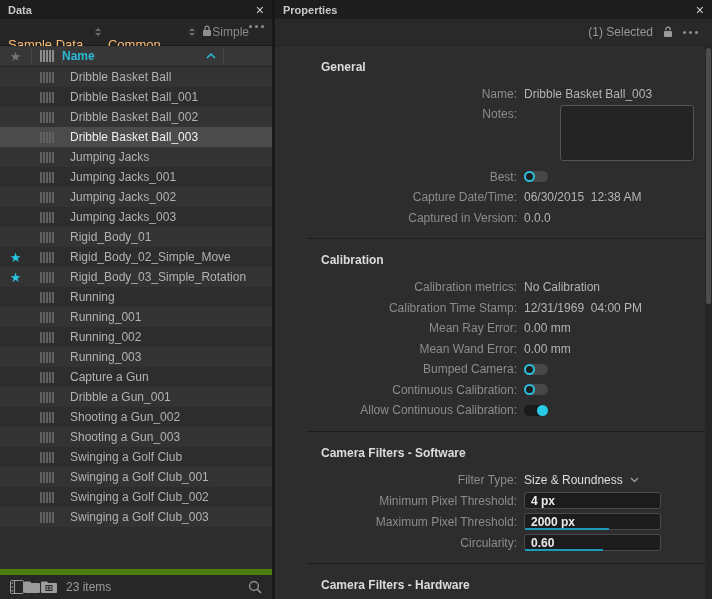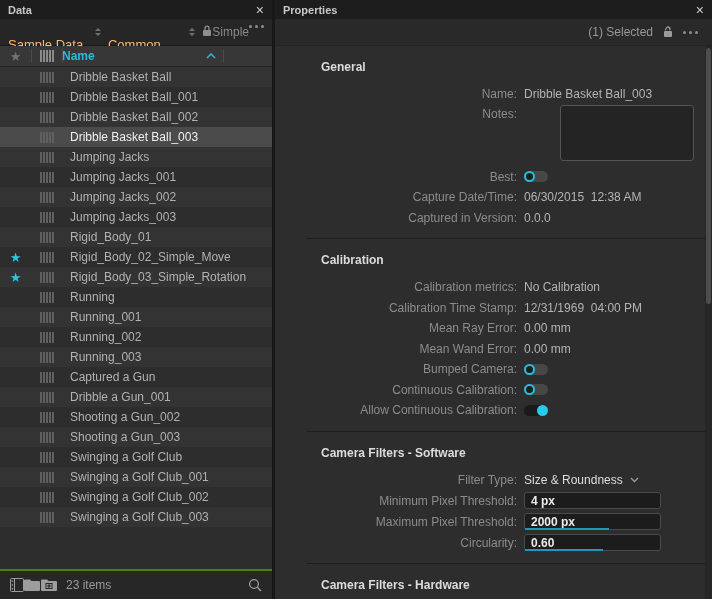--- a/index.html
+++ b/index.html
@@ -43,21 +43,21 @@
   #take-list { position:absolute; top:67px; left:0; right:0; bottom:30px; background:#2d2d2d; }
   .row { height:20px; display:flex; align-items:center; font-size:12px; color:#b2b2b2; }
   .row:nth-child(odd) { background:#333333; }
   .row:nth-child(even) { background:#2d2d2d; }
   .row.selected { background:#4b4b4b; color:#f0f0f0; }
   .cell-star { width:31px; text-align:center; color:#29c6e2; font-size:13px; line-height:1; }
   .cell-bars { width:31px; display:flex; justify-content:center; }
   .cell-name { flex:1; padding-left:8px; white-space:nowrap; overflow:hidden; }
 
   .list-footer { position:absolute; left:0; right:0; bottom:0; height:30px; background:#272727;
-    border-top:2px solid #4d7c0f; display:flex; align-items:center; padding:0 10px; gap:0; }
+    border-top:6px solid #4d7c0f; display:flex; align-items:center; padding:0 10px; gap:0; }
   .count { color:#9a9a9a; font-size:12px; margin-left:8px; }
   .footer-search { margin-left:auto; }
 
   
   .subheader { height:27px; background:#292929; display:flex; align-items:center;
     justify-content:flex-end; gap:10px; padding:0 14px 0 8px; border-bottom:1px solid #242424; }
   .sel-label { color:#989898; font-size:12px; }
 
   #props-scroll { position:absolute; top:46px; left:0; right:7px; bottom:0; overflow:hidden;margin-left:32px; }
   .scrollbar { position:absolute; top:46px; right:0; width:7px; bottom:0; background:#262626; }
@@ -353,21 +353,21 @@
         <span class="cell-star"></span>
         <span class="cell-bars">
           <span class="bars">
             <i></i>
             <i></i>
             <i></i>
             <i></i>
             <i></i>
           </span>
         </span>
-        <span class="cell-name">Captured a Gun</span>
+        <span class="cell-name">Capture a Gun</span>
       </div>
       <div class="row">
         <span class="cell-star"></span>
         <span class="cell-bars">
           <span class="bars">
             <i></i>
             <i></i>
             <i></i>
             <i></i>
             <i></i>

